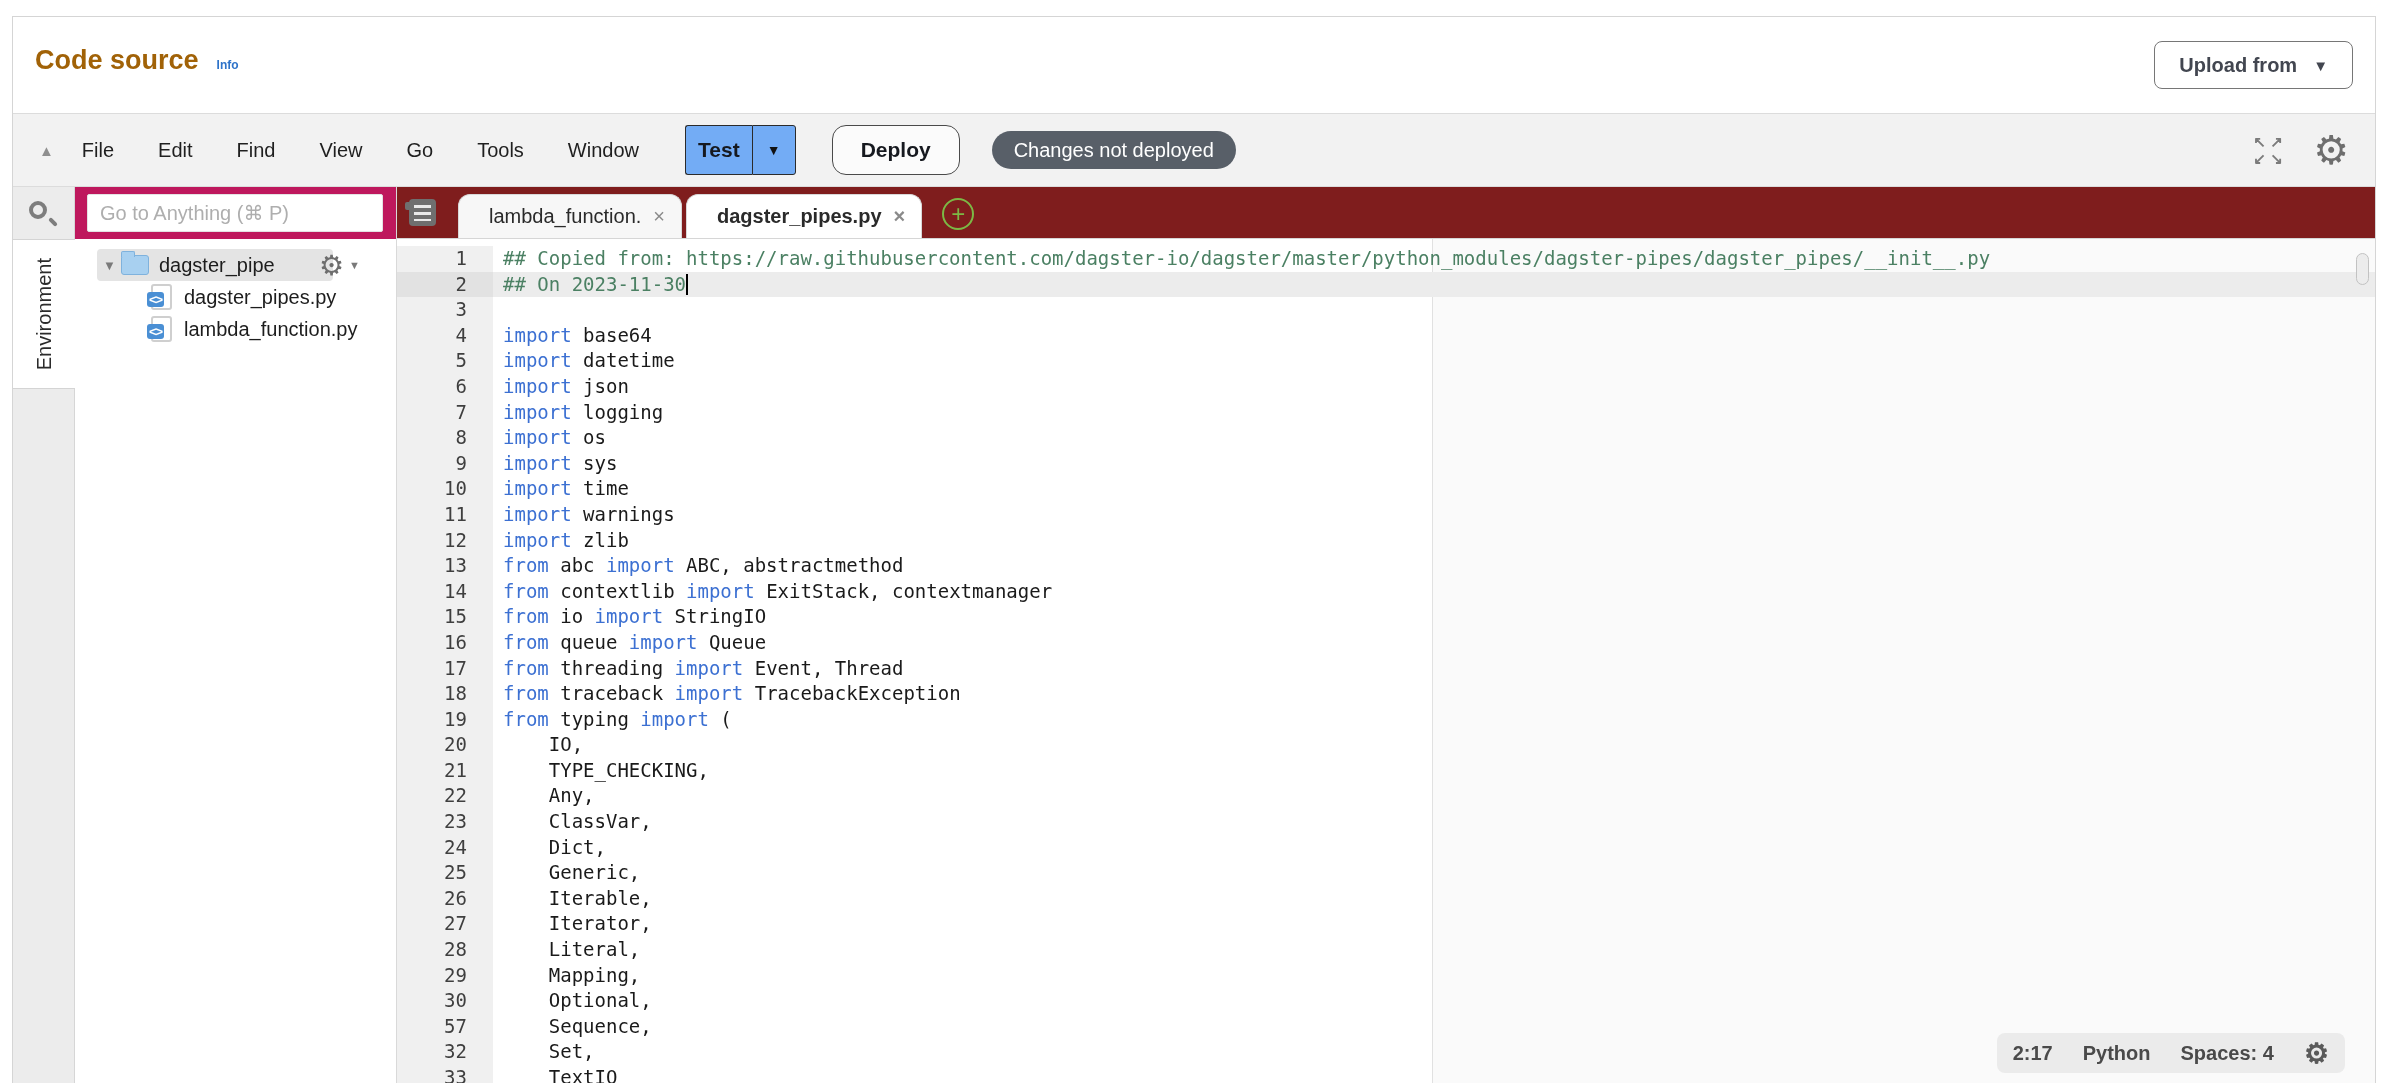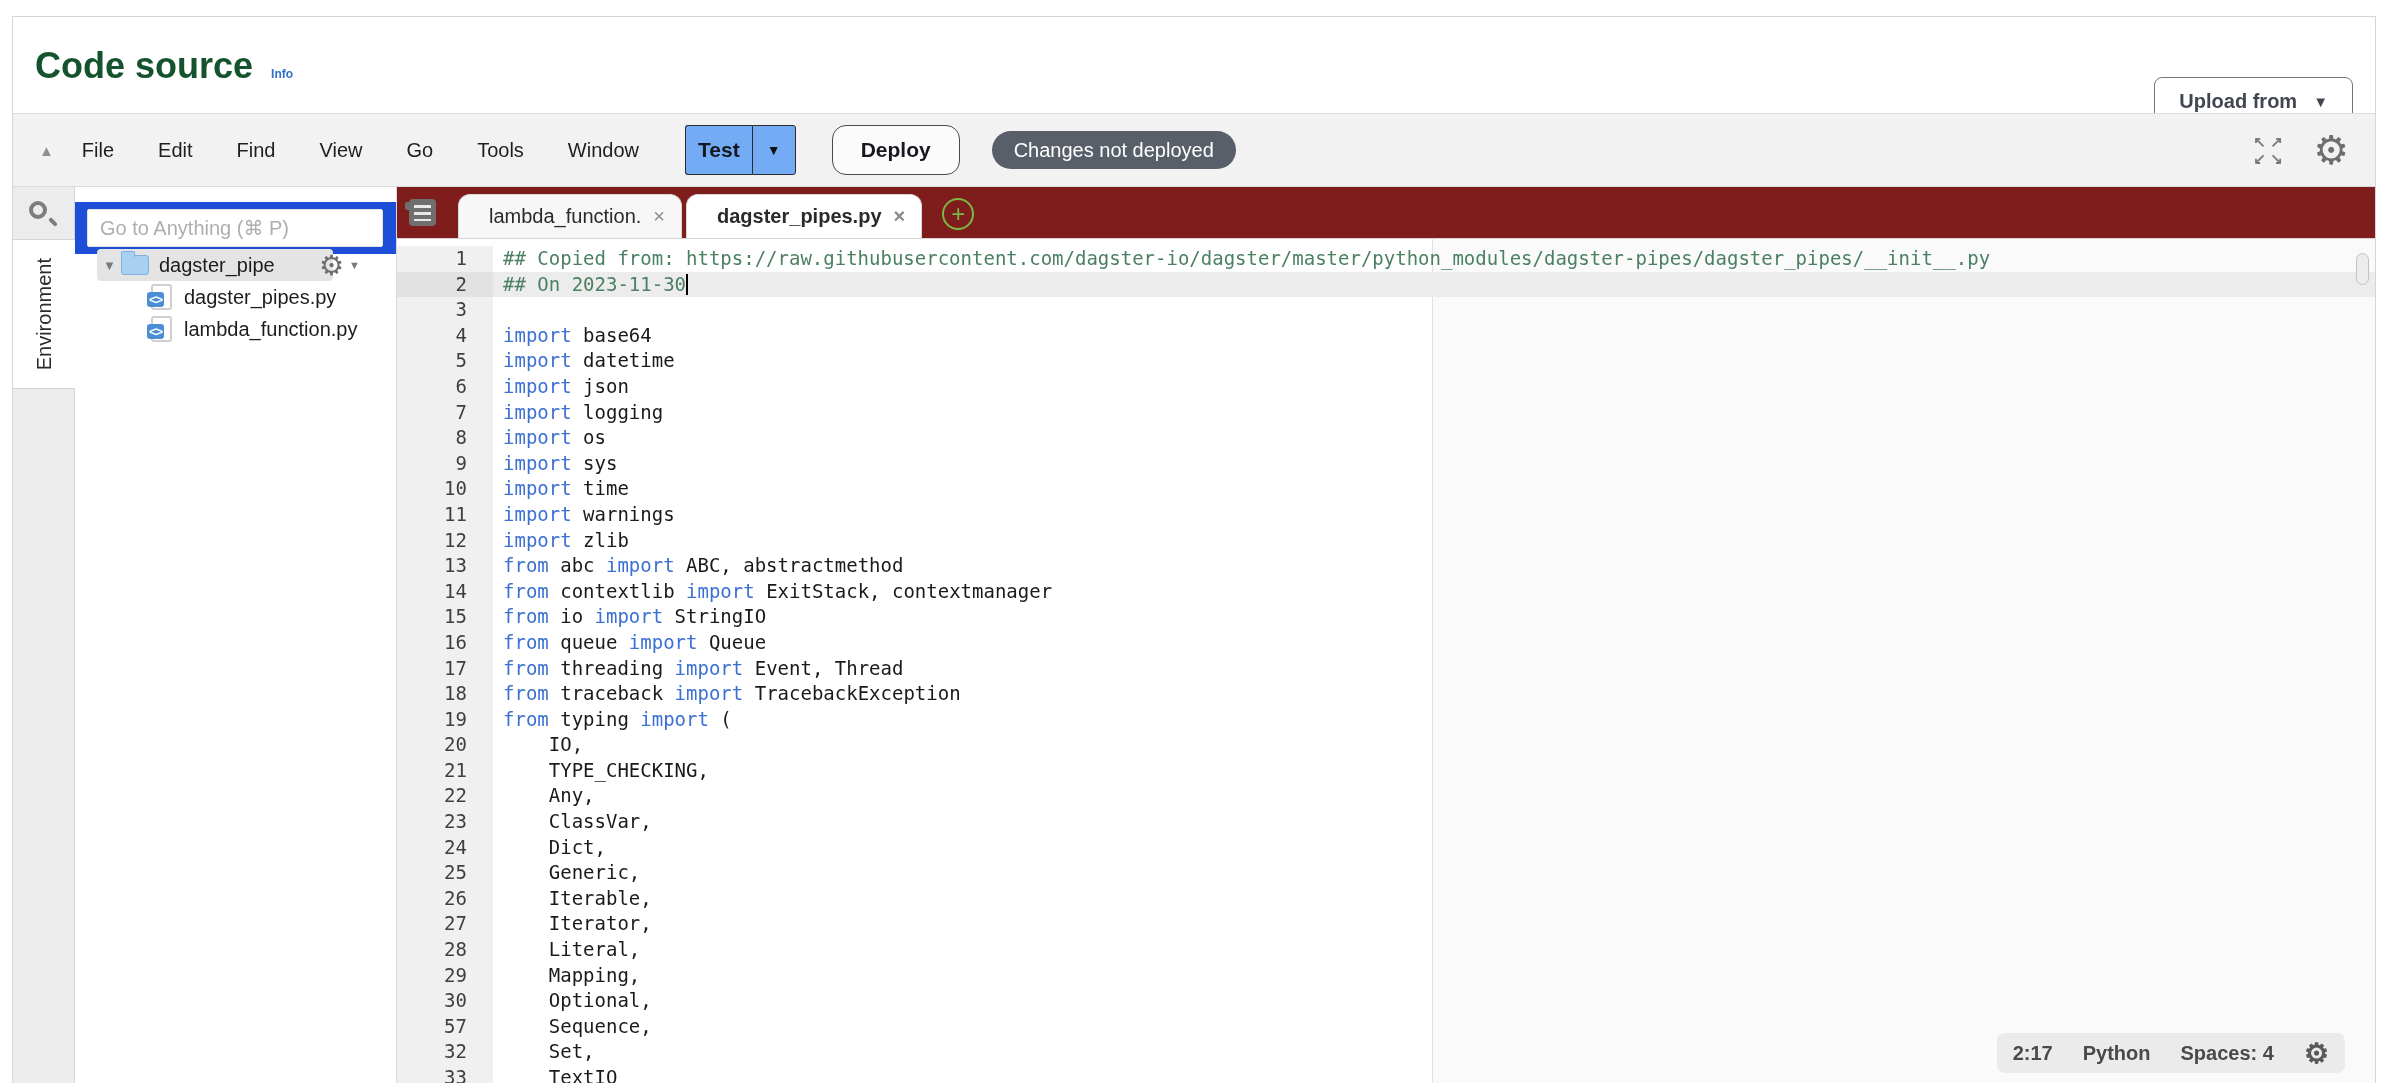--- a/index.html
+++ b/index.html
@@ -3,23 +3,23 @@
 <meta charset="utf-8">
 <style>
   * { margin:0; padding:0; box-sizing:border-box; }
   html,body { width:2390px; height:1090px; background:#ffffff; font-family:"Liberation Sans", sans-serif; overflow:hidden; }
 
   .card { position:absolute; left:12px; top:16px; width:2364px; height:1067px; background:#fff; border:1px solid #d5d5d5; }
 
   
   .card-header { position:relative; height:96px; background:#fff; }
   .title-wrap { position:absolute; left:22px; top:28px; display:flex; align-items:baseline; gap:18px; }
-  .page-title { font-size:36px; font-weight:700; color:#14532d; }
+  .page-title { font-size:27px; font-weight:700; color:#a16207; }
   .info-link { font-size:12px; font-weight:700; color:#2e73c9; cursor:pointer; }
-  .upload-btn { position:absolute; right:22px; top:24px; height:48px; padding:0 24px; background:#fff; border:1px solid #767676; border-radius:8px; display:flex; align-items:center; gap:16px; font-size:20px; font-weight:700; color:#424650; cursor:pointer;margin-top:36px; }
+  .upload-btn { position:absolute; right:22px; top:24px; height:48px; padding:0 24px; background:#fff; border:1px solid #767676; border-radius:8px; display:flex; align-items:center; gap:16px; font-size:20px; font-weight:700; color:#424650; cursor:pointer; }
   .caret-down { font-size:15px; color:#424650; }
 
   
   .menu-bar { position:absolute; left:0; top:96px; width:100%; height:74px; background:#f2f2f2; border-top:1px solid #dcdcdc; border-bottom:1px solid #dcdcdc; display:flex; align-items:center; padding:0 26px; }
   .collapse-tri { color:#8f8f8f; font-size:15px; margin-right:28px; cursor:pointer; }
   .menus { display:flex; align-items:center; gap:44px; }
   .menu-item { font-size:20px; color:#1f1f1f; cursor:pointer; }
   .run-group { display:flex; align-items:center; margin-left:46px; gap:0; }
   .test-btn { height:50px; padding:0 12px; background:#73acf5; border:1px solid #2b2b2b; border-right:none; border-radius:3px 0 0 3px; font-size:21px; font-weight:700; color:#16191f; display:flex; align-items:center; cursor:pointer; }
   .test-caret { height:50px; width:44px; background:#73acf5; border:1px solid #2b2b2b; border-radius:0 3px 3px 0; display:flex; align-items:center; justify-content:center; font-size:14px; color:#111; cursor:pointer; }
@@ -35,21 +35,21 @@
   .ide { position:absolute; left:0; top:170px; width:2362px; height:896px; display:flex; }
 
   .rail { position:relative; width:62px; background:#ececec; border-right:1px solid #d6d6d6; flex:none; }
   .search-icon { position:absolute; left:14px; top:12px; width:30px; height:30px; cursor:pointer; }
   .search-icon .lens { position:absolute; left:2px; top:2px; width:18px; height:18px; border:4px solid #7d7d7d; border-radius:50%; }
   .search-icon .handle { position:absolute; left:21px; top:21px; width:10px; height:4px; background:#7d7d7d; transform:rotate(45deg); border-radius:2px; }
   .env-tab { position:absolute; left:0; top:52px; width:63px; height:150px; background:#fff; border-top:1px solid #d4d4d4; border-bottom:1px solid #d4d4d4; display:flex; align-items:center; justify-content:center; cursor:pointer; }
   .env-tab span { writing-mode:vertical-rl; transform:rotate(180deg); font-size:20px; color:#2b2b2b; }
 
   .tree-panel { position:relative; width:322px; background:#fff; border-right:1px solid #d9d9d9; flex:none; }
-  .search-row { position:absolute; left:0; top:15px; width:100%; height:52px; background:#1d4ed8; }
+  .search-row { position:absolute; left:0; top:0; width:100%; height:52px; background:#be185d; }
   .goto-input { position:absolute; left:12px; top:7px; width:296px; height:38px; background:#fff; border:1px solid #e3e3e3; border-radius:2px; font-size:20px; color:#444; padding:0 12px; outline:none; }
   .goto-input::placeholder { color:#aeaeae; }
   .tree { position:absolute; left:0; top:62px; width:100%; }
   .tree-row { position:relative; height:32px; display:flex; align-items:center; cursor:pointer; }
   .row-hl { position:absolute; left:22px; top:0; width:236px; height:32px; background:#e4e4e4; border-radius:4px; }
   .tri-icon { position:relative; font-size:13px; color:#7a7a7a; margin-left:28px; width:16px; }
   .folder-icon { position:relative; width:28px; height:20px; background:#a8d0f0; border:1px solid #7fb2dd; border-radius:3px; margin:0 10px 0 2px; }
   .folder-icon:before { content:""; position:absolute; left:-1px; top:-5px; width:12px; height:5px; background:#a8d0f0; border:1px solid #7fb2dd; border-bottom:none; border-radius:2px 2px 0 0; }
   .tree-label { position:relative; font-size:20px; color:#1d1d1d; white-space:nowrap; }
   .folder-label { max-width:116px; overflow:hidden; }

